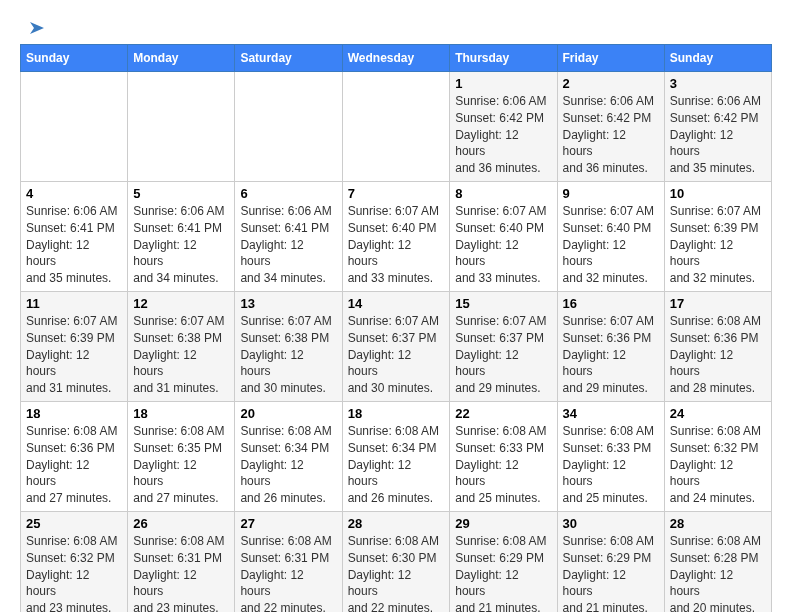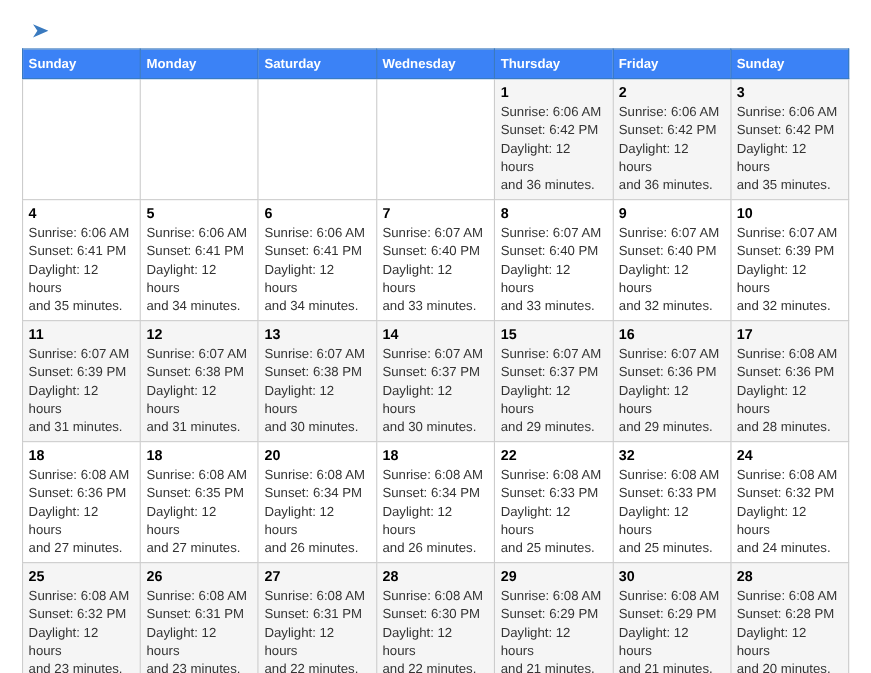--- a/index.html
+++ b/index.html
@@ -277,21 +277,21 @@
 and 26 minutes.</div>
         </td>
         <td>
           <span class="day-number">22</span>
           <div class="day-info" style="white-space: pre-line;">Sunrise: 6:08 AM
 Sunset: 6:33 PM
 Daylight: 12 hours
 and 25 minutes.</div>
         </td>
         <td>
-          <span class="day-number">32</span>
+          <span class="day-number">34</span>
           <div class="day-info" style="white-space: pre-line;">Sunrise: 6:08 AM
 Sunset: 6:33 PM
 Daylight: 12 hours
 and 25 minutes.</div>
         </td>
         <td>
           <span class="day-number">24</span>
           <div class="day-info" style="white-space: pre-line;">Sunrise: 6:08 AM
 Sunset: 6:32 PM
 Daylight: 12 hours

